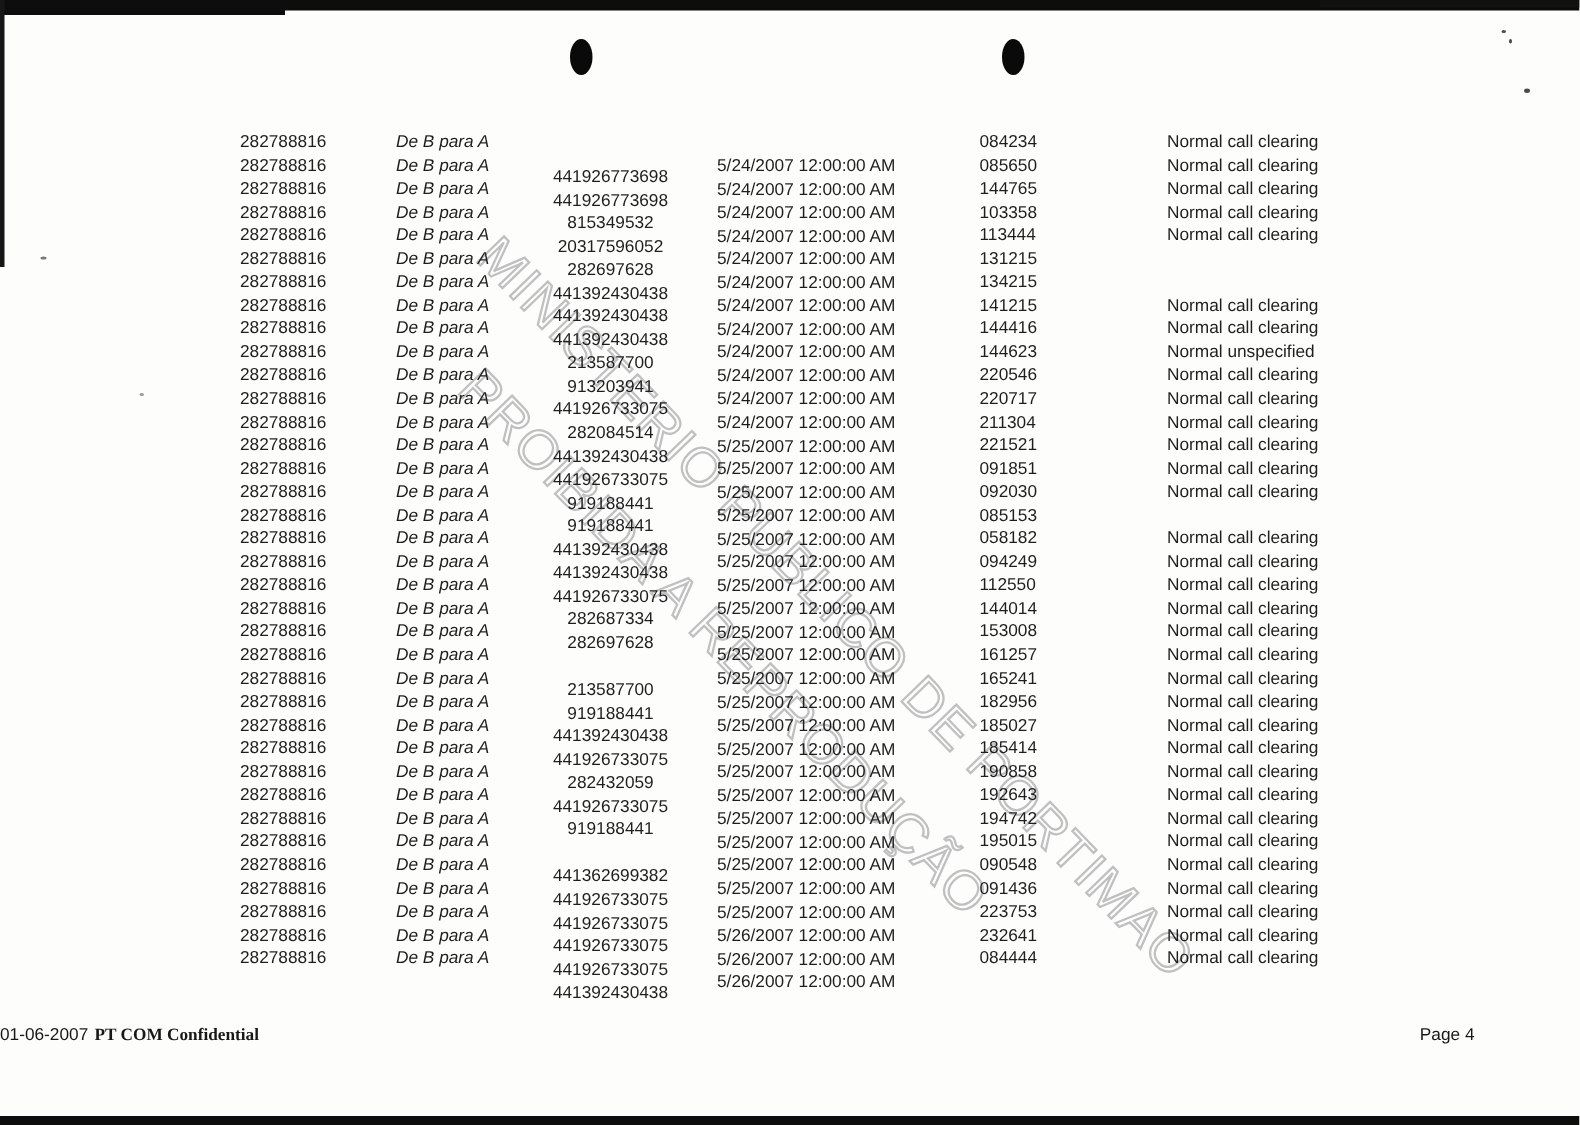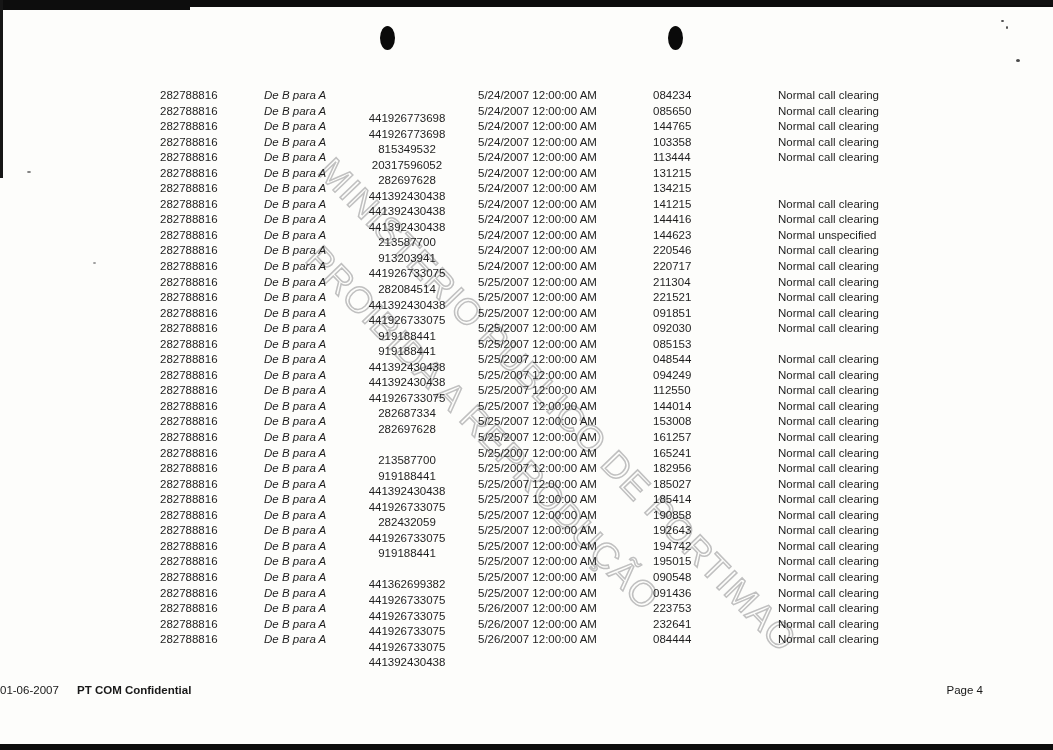--- a/index.html
+++ b/index.html
@@ -50,27 +50,27 @@
   .call-table{position:absolute;left:12px;top:89px;width:1053px;z-index:2;}
   .row{position:relative;height:15.55px;}
   .cell{
     position:absolute;top:0;
     font-size:11.5px;color:#1e1e1e;
     white-space:nowrap;
   }
   .c-a{left:148px;}
   .c-dir{left:252px;font-style:italic;}
   .c-b{left:330px;width:130px;text-align:center;margin-top:23px;}
-  .c-date{left:466px;}
+  .c-date{left:466px;margin-top:16px;}
   .c-time{left:641px;}
   .c-status{left:766px;}
 
   
   .footer{position:absolute;left:0;top:684px;width:1053px;height:16px;font-size:11.5px;color:#181818;z-index:2;}
-  .footer-left{position:absolute;left:77px;top:0;font-weight:bold;}
+  .footer-left{position:absolute;left:63px;top:0;font-weight:bold;font-family:Liberation Serif, serif;}
   .footer-center{position:absolute;left:0;top:0;width:1053px;}
   .footer-right{position:absolute;right:70px;top:0;}
 </style>
 </head>
 <body>
 
 <div class="scan-page">
 
   <div class="edge-top"></div>
   <div class="edge-top-left"></div>
@@ -225,21 +225,21 @@
         <div class="cell c-b">441392430438</div>
         <div class="cell c-date">5/25/2007 12:00:00 AM</div>
         <div class="cell c-time">085153</div>
         <div class="cell c-status"></div>
       </div>
       <div class="row">
         <div class="cell c-a">282788816</div>
         <div class="cell c-dir">De B para A</div>
         <div class="cell c-b">441392430438</div>
         <div class="cell c-date">5/25/2007 12:00:00 AM</div>
-        <div class="cell c-time">048544</div>
+        <div class="cell c-time">058182</div>
         <div class="cell c-status">Normal call clearing</div>
       </div>
       <div class="row">
         <div class="cell c-a">282788816</div>
         <div class="cell c-dir">De B para A</div>
         <div class="cell c-b">441926733075</div>
         <div class="cell c-date">5/25/2007 12:00:00 AM</div>
         <div class="cell c-time">094249</div>
         <div class="cell c-status">Normal call clearing</div>
       </div>

